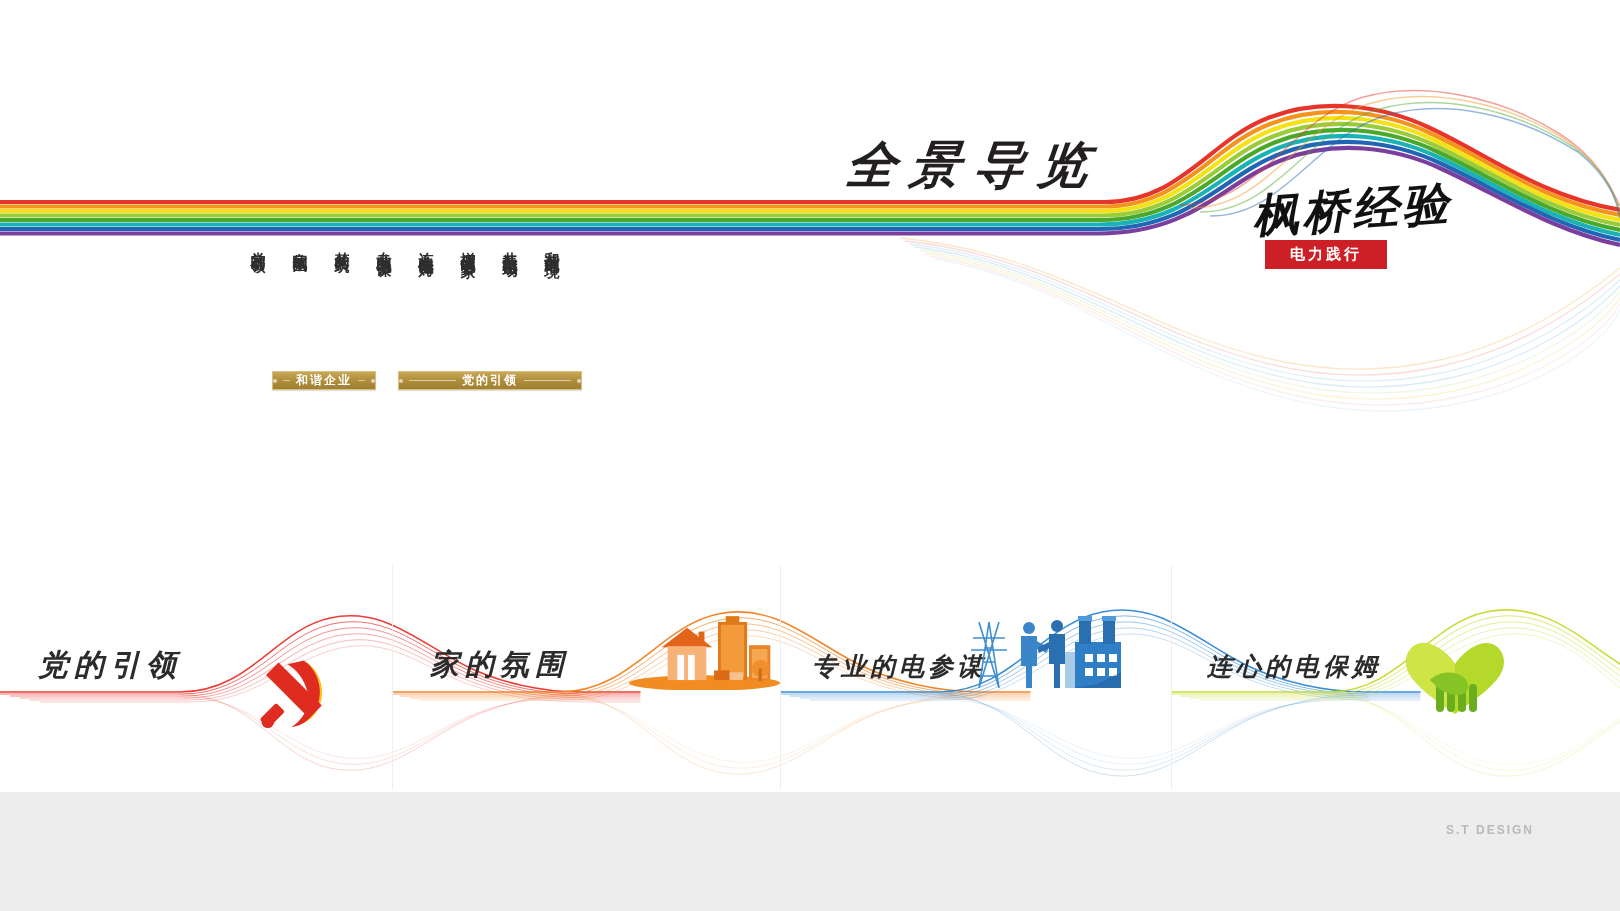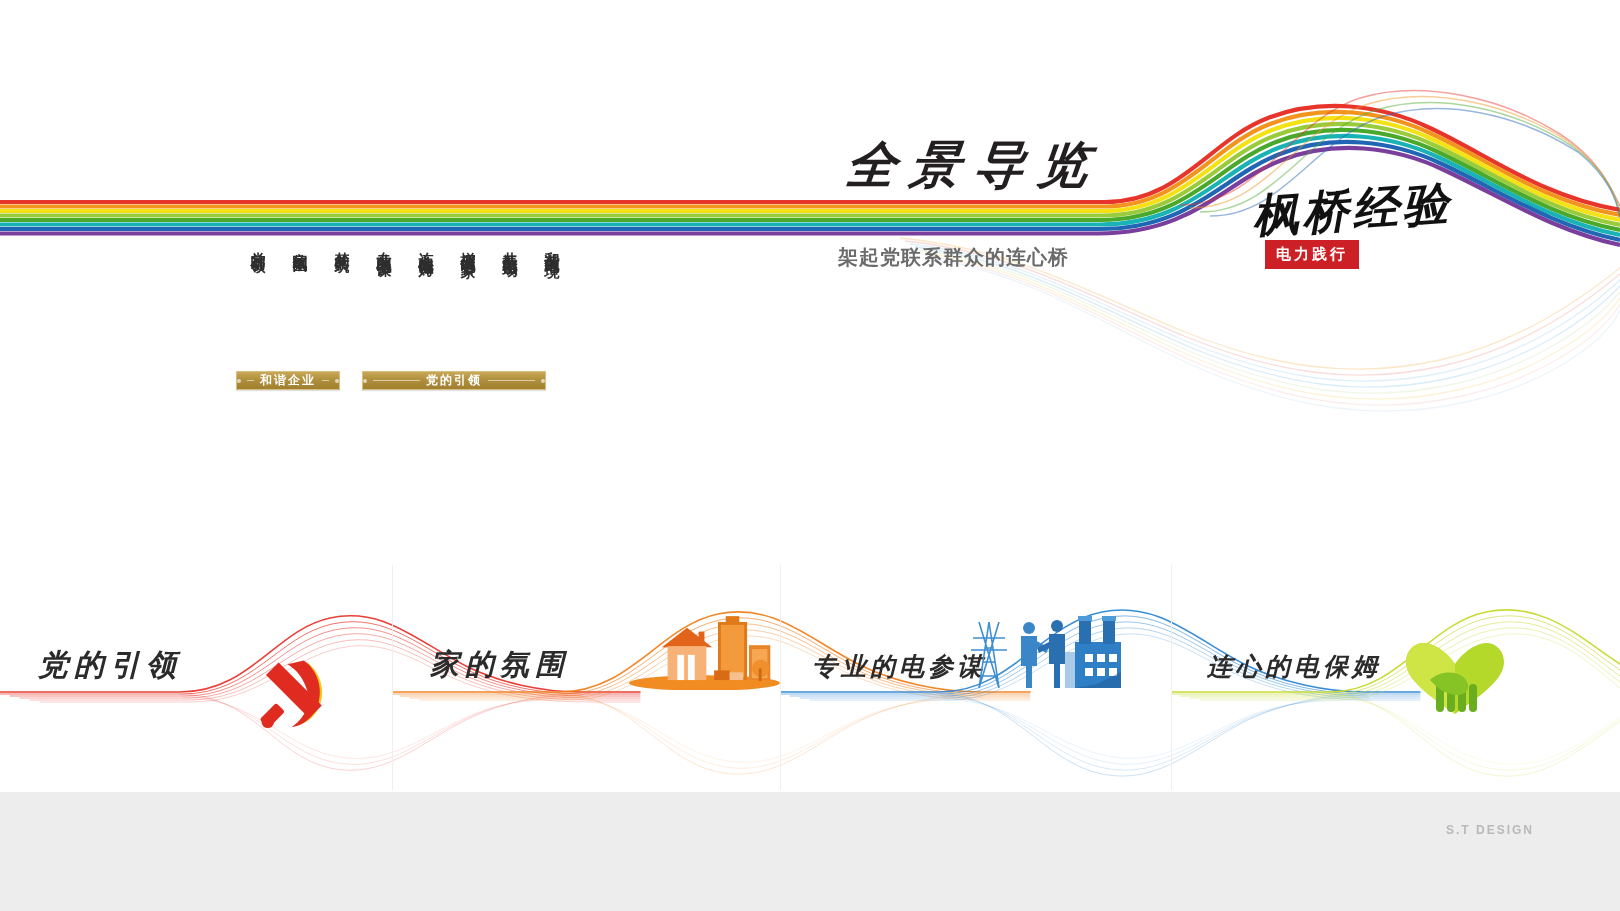--- a/index.html
+++ b/index.html
@@ -32,21 +32,21 @@
   .logo{position:absolute;left:1253px;top:178px;width:240px;height:112px;}
   .logo-cal{
     position:absolute;left:0;top:0;width:240px;height:86px;
     font-family:"Liberation Serif","DejaVu Serif",serif;
     font-size:46px;font-weight:700;font-style:italic;color:#111;
     letter-spacing:4px;white-space:nowrap;transform:rotate(-4deg);
   }
   .logo-seal{
     position:absolute;left:12px;top:62px;
     border:3px solid #cc2026;background:#cc2026;color:#fff;
-    padding:2px 8px;font-size:15px;font-weight:700;letter-spacing:3px;
+    padding:2px 22px;font-size:15px;font-weight:700;letter-spacing:3px;
     box-shadow:inset 0 0 0 2px #cc2026;white-space:nowrap;
     font-family:"Liberation Serif","DejaVu Serif",serif;
   }
 
   
   .vcols{position:absolute;left:228px;top:240px;display:flex;gap:0;}
   .vcol{
     width:42px;
     writing-mode:vertical-rl;text-orientation:upright;
     font-size:15px;line-height:1.72;color:#2e2e2e;font-weight:700;
@@ -56,20 +56,21 @@
 
   
   .gold{
     position:absolute;height:17px;
     background:linear-gradient(to bottom,#c8a957,#b08f3d 45%,#a07f30);
     border:1px solid #d8c083;
     display:flex;align-items:center;justify-content:center;
     color:#ffffff;font-size:12px;font-weight:700;letter-spacing:2px;
     font-family:"Liberation Sans","DejaVu Sans",sans-serif;
     box-shadow:0 1px 1px rgba(0,0,0,.12);
+    margin-left:36px;
   }
   .gold .ln{flex:1;height:1px;background:rgba(255,255,255,.55);margin:0 6px;}
   .gold .dot{width:4px;height:4px;border-radius:50%;background:rgba(255,255,255,.65);flex:none;}
   #gold-enterprise{left:236px;top:371px;width:102px;}
   #gold-power{left:362px;top:371px;width:182px;}
 
   
   .bottom{position:absolute;left:0;top:560px;width:1620px;height:232px;}
   .bottom svg{display:block;}
   .bseg-label{
@@ -139,21 +140,20 @@
           <path d="M920,250 C1026,264 1106,316 1196,354 C1284,390 1364,404 1454,384 C1534,366 1594,324 1620,292" stroke="#c9e2a8" opacity=".5"></path>
           <path d="M925,253 C1030,268 1110,322 1200,360 C1288,396 1368,410 1458,390 C1538,372 1598,330 1620,298" stroke="#f6d46a" opacity=".5"></path>
           <path d="M930,256 C1034,272 1114,328 1204,366 C1292,402 1372,416 1462,396 C1542,378 1602,336 1620,304" stroke="#f2b8b5" opacity=".45"></path>
           <path d="M935,259 C1038,276 1118,334 1208,372 C1296,408 1376,422 1466,402 C1546,384 1606,342 1620,310" stroke="#bcd9f2" opacity=".5"></path>
         </g>
       </g>
     </svg>
   </div>
 
   <div class="headline">全景导览</div>
-  <div class="subline">架起党联系群众的连心桥</div>
 
   <div class="logo">
     <div class="logo-cal">枫桥经验</div>
     <div class="logo-seal">电力践行</div>
   </div>
 
   <div class="vcols">
     <div class="vcol">党的引领</div>
     <div class="vcol">家的氛围</div>
     <div class="vcol">梦的共筑</div>

